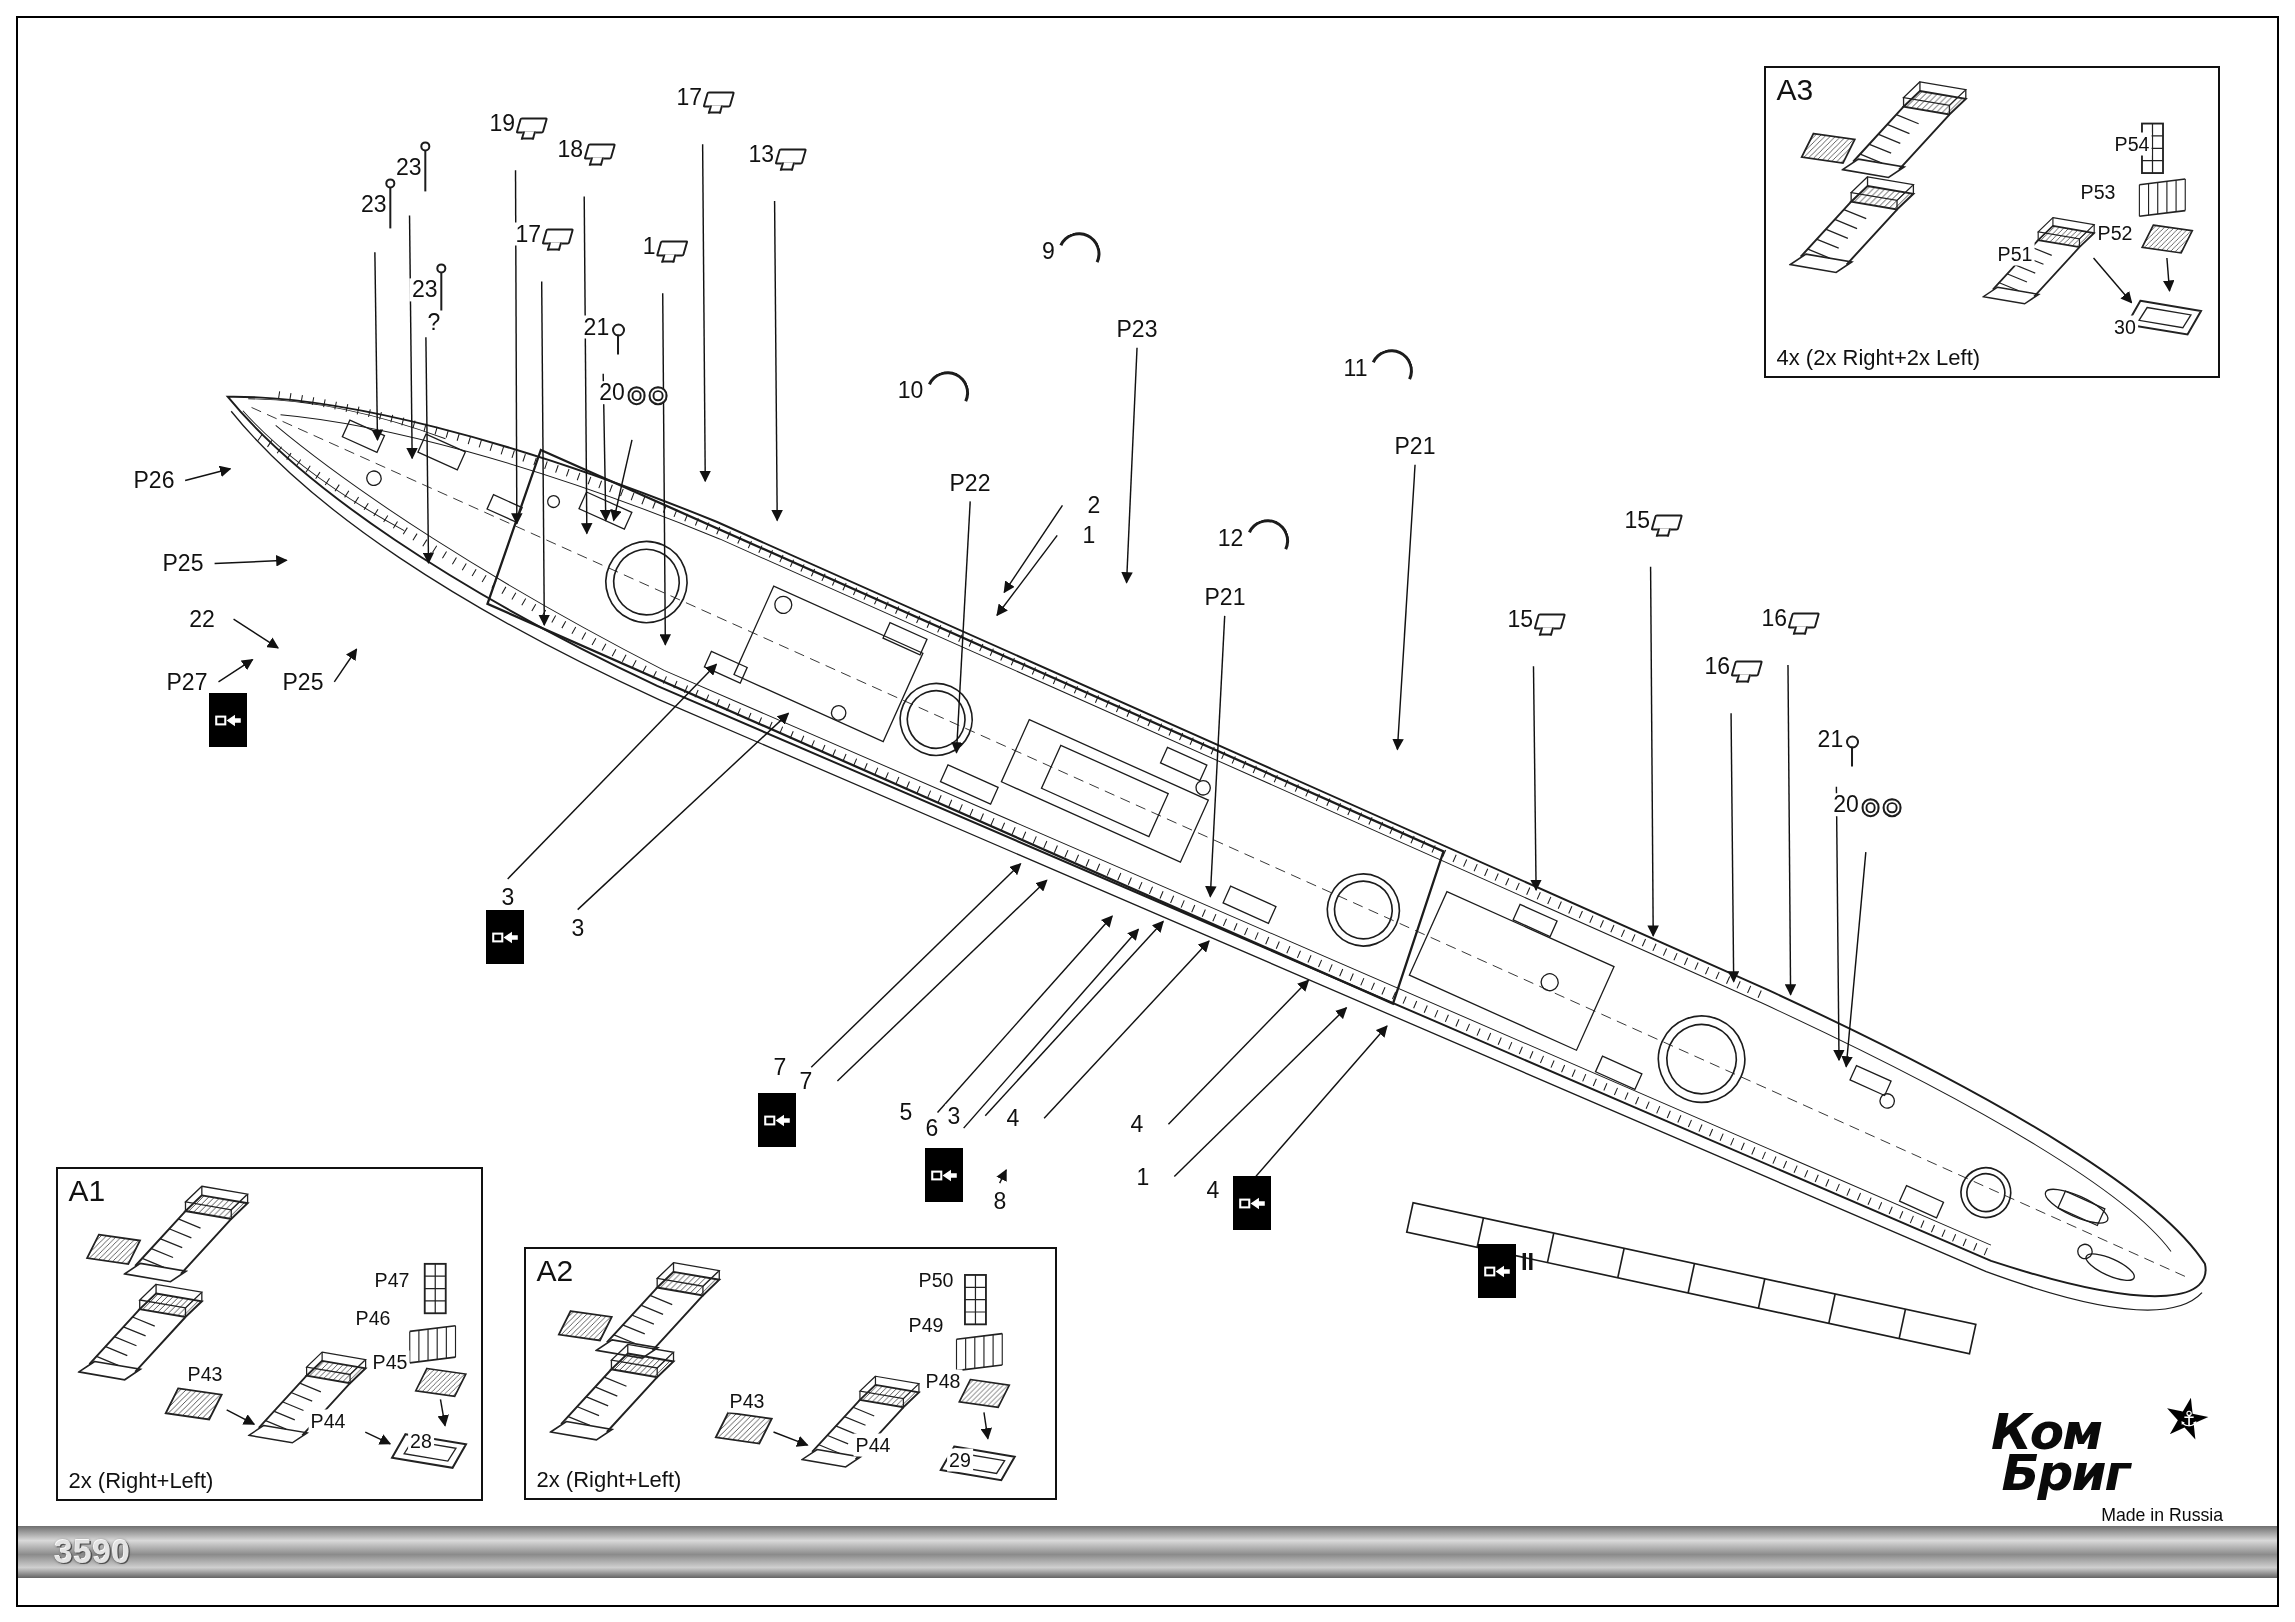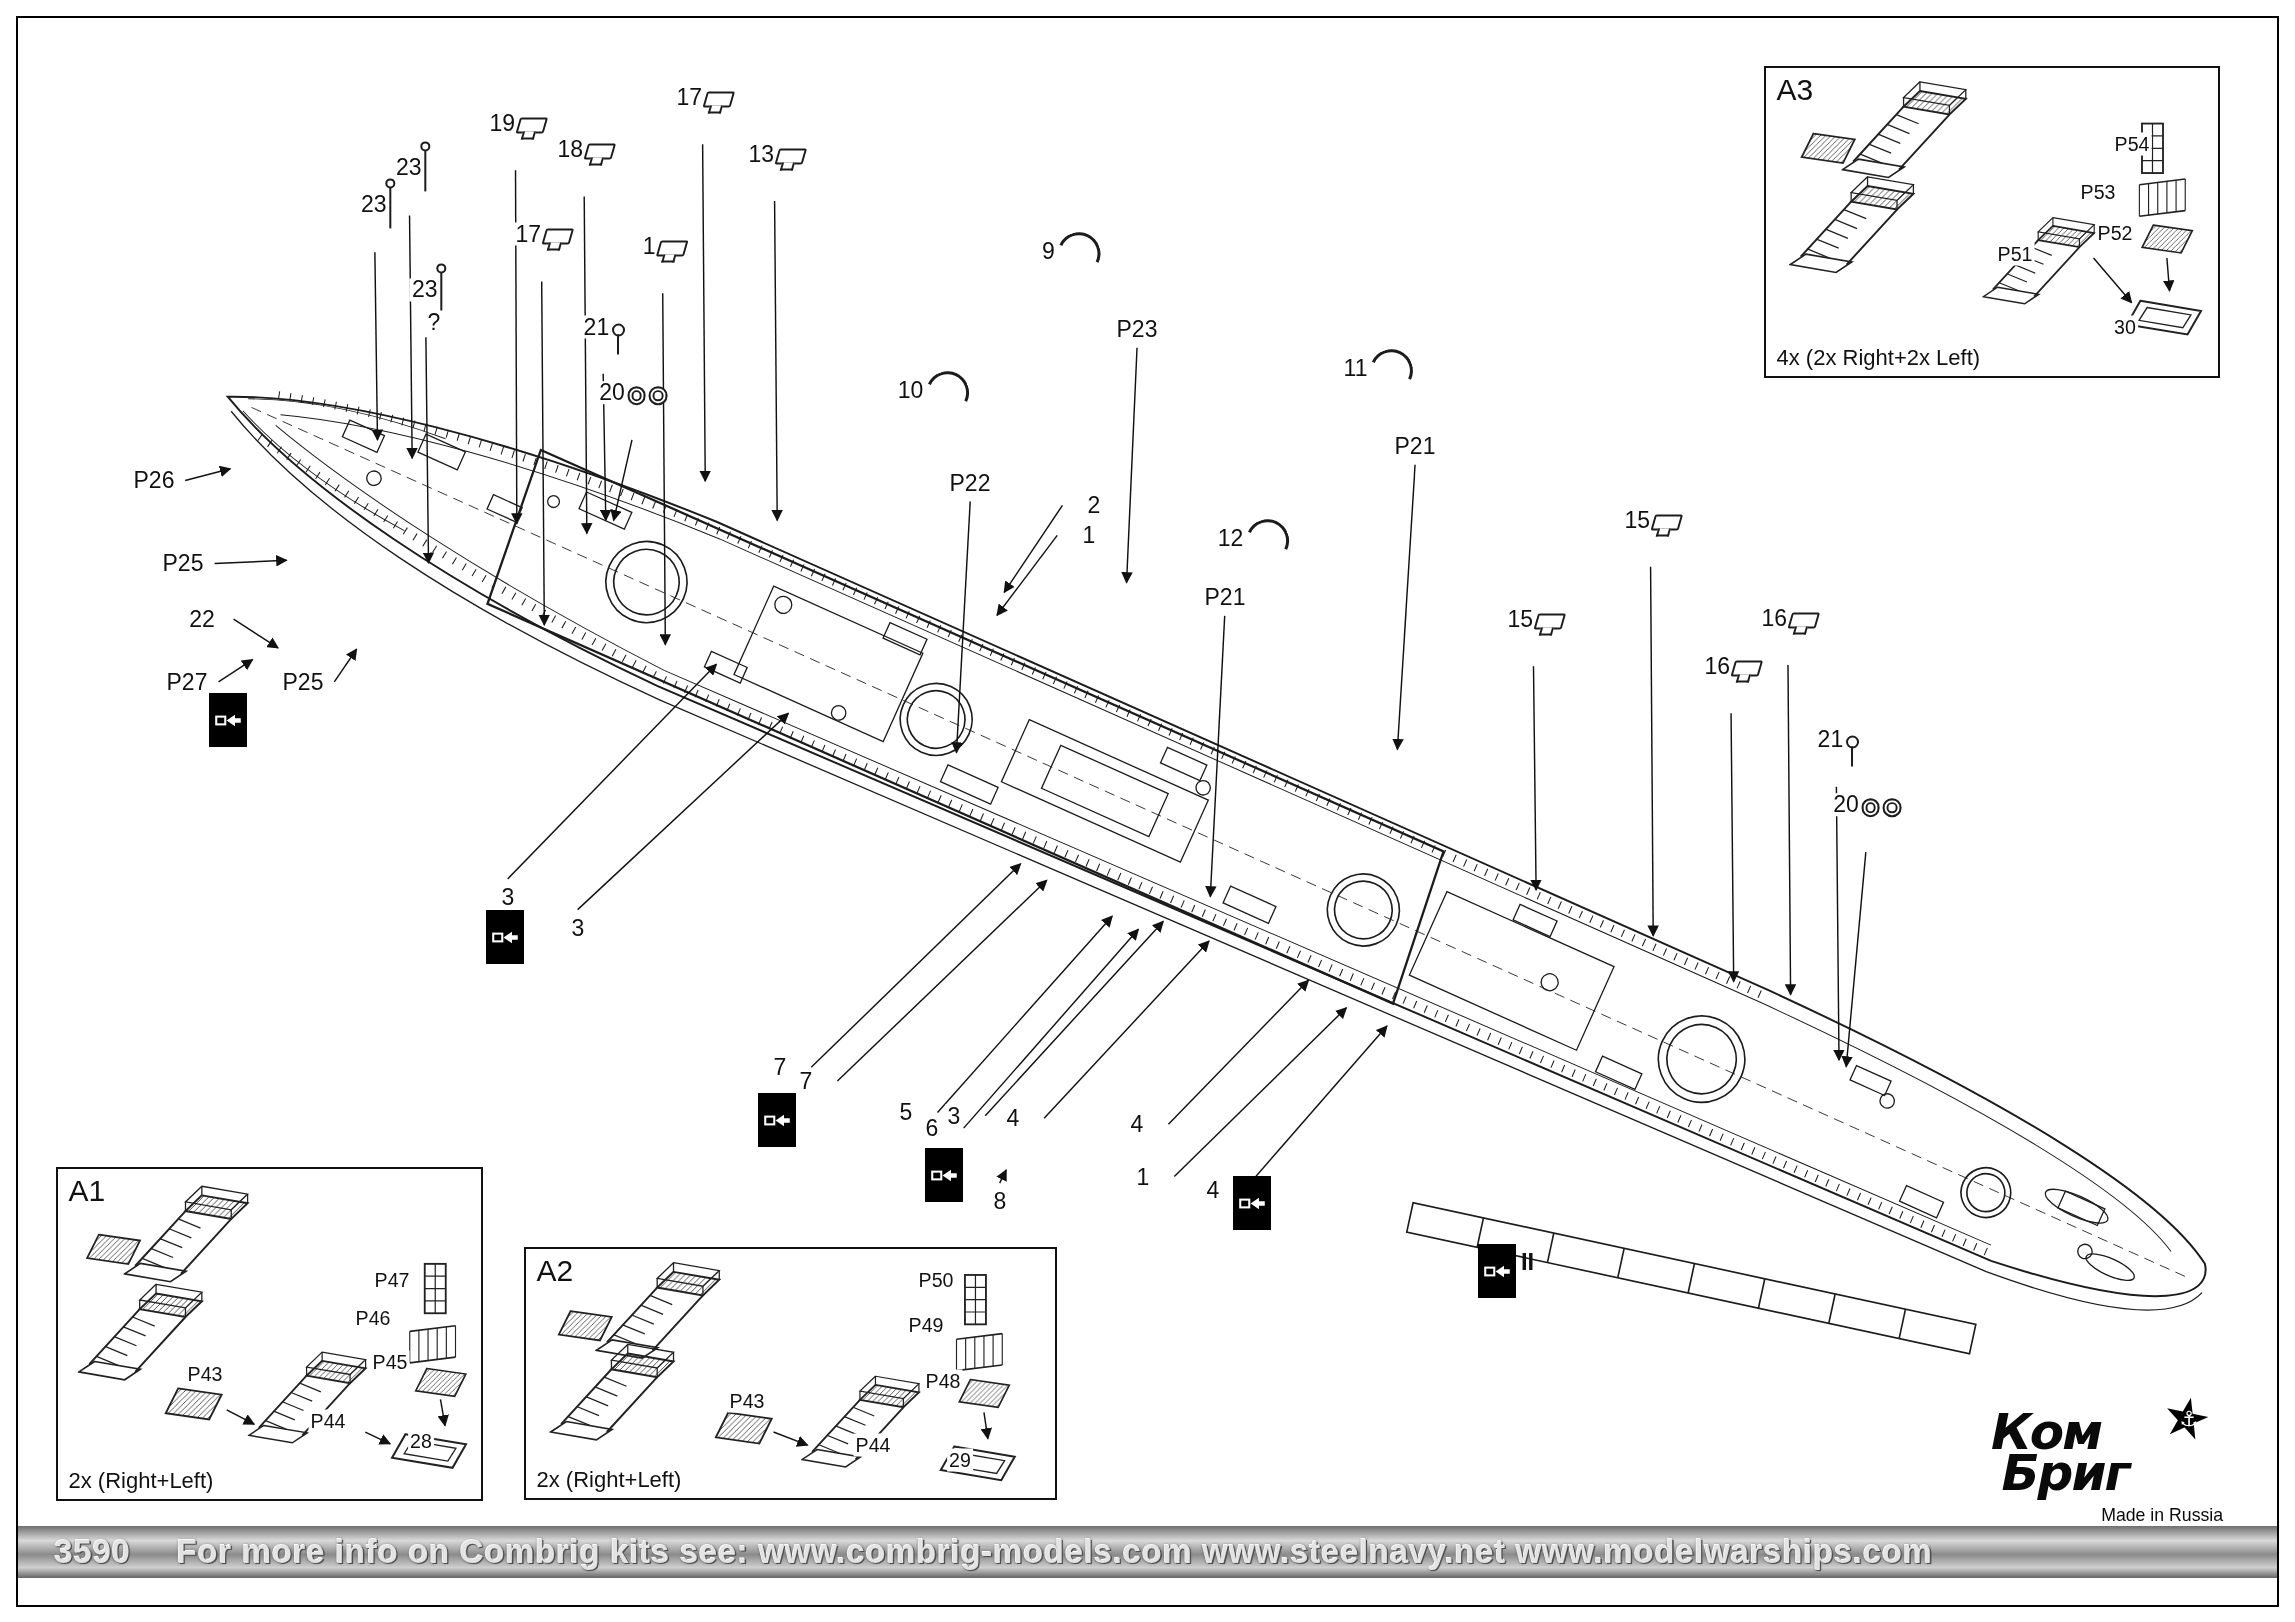--- a/index.html
+++ b/index.html
@@ -506,21 +506,20 @@
       <span class="inset-label" style="left: 417px; top: 132px;">P48</span>
       <span class="inset-label" style="left: 347px; top: 196px;">P44</span>
       <span class="inset-label" style="left: 434px; top: 211px;">29</span>
     </div>
   <span class="inset-title">A2</span>
   <span class="inset-caption">2x (Right+Left)</span>
 </div>
 
 <div class="footer-bar">
   <span class="footer-kit">3590</span>
-  <span class="footer-text">For more info on Combrig kits see: www.combrig-models.com www.steelnavy.net  www.modelwarships.com</span>
 </div>
 
 <div class="logo">
   <div class="logo-star">
     <span class="star">★</span>
     <span class="anchor">⚓</span>
   </div>
   <div class="logo-line1">Ком</div>
   <div class="logo-line2">Бриг</div>
   <div class="logo-made">Made in Russia</div>

